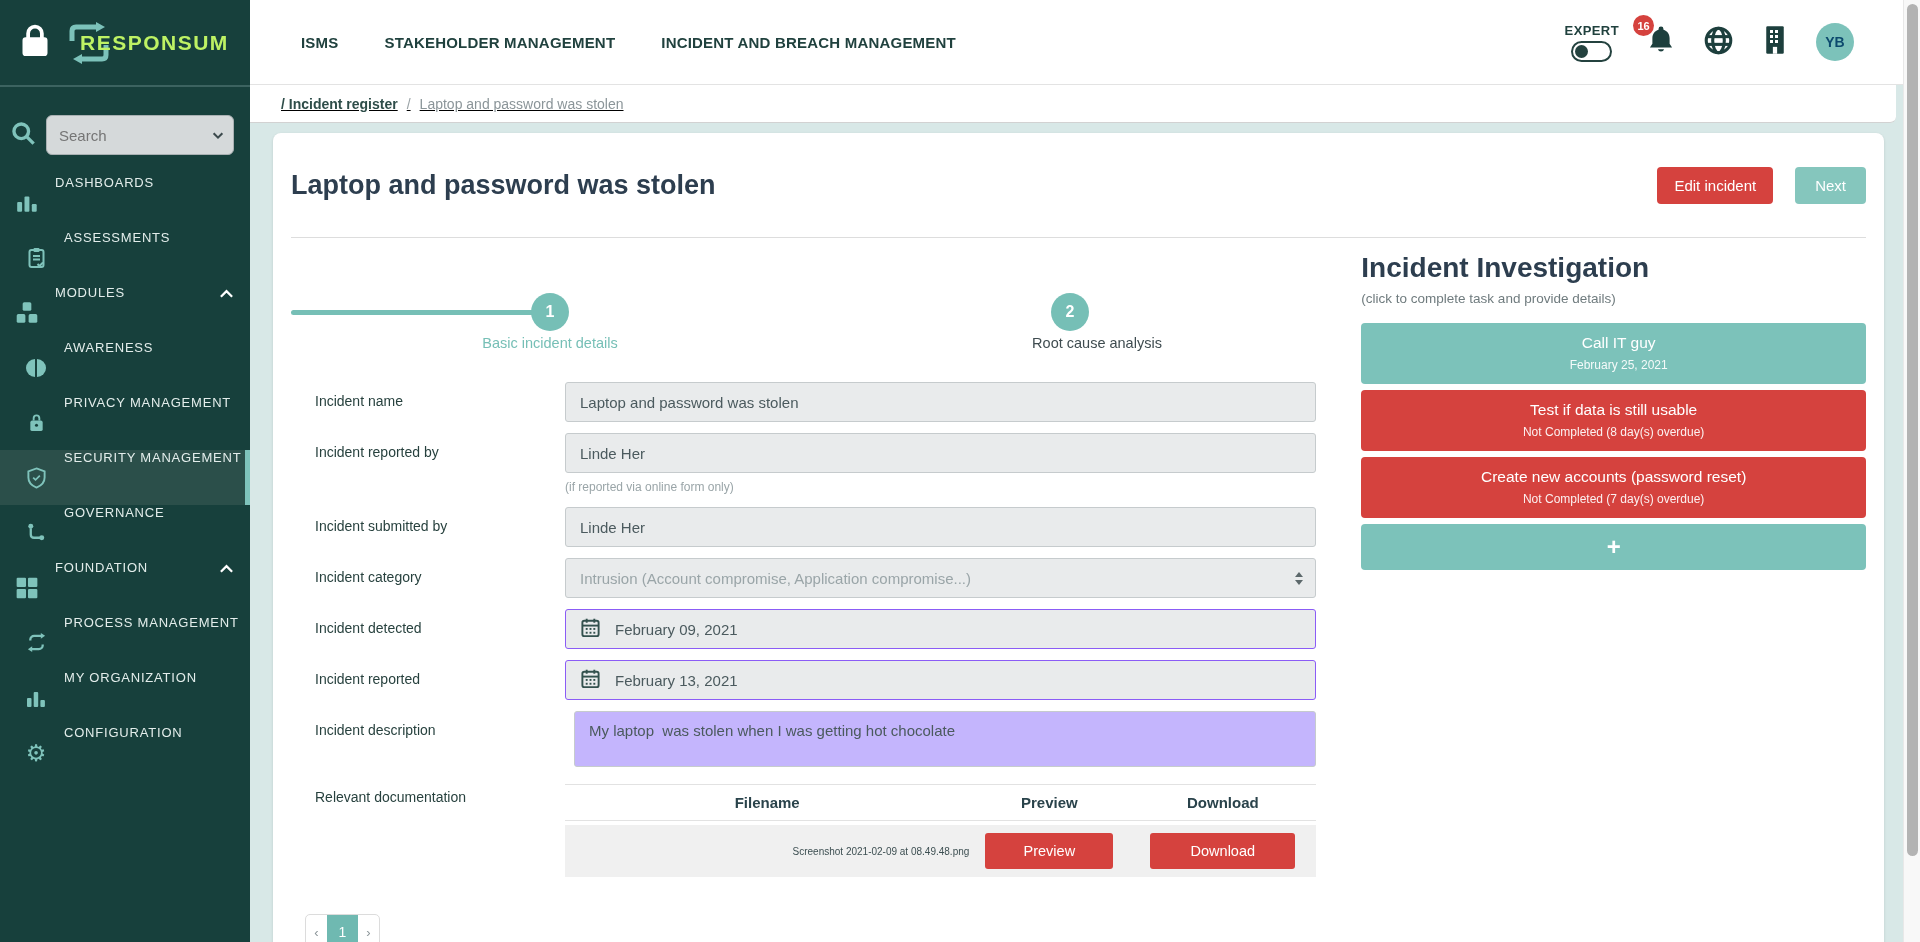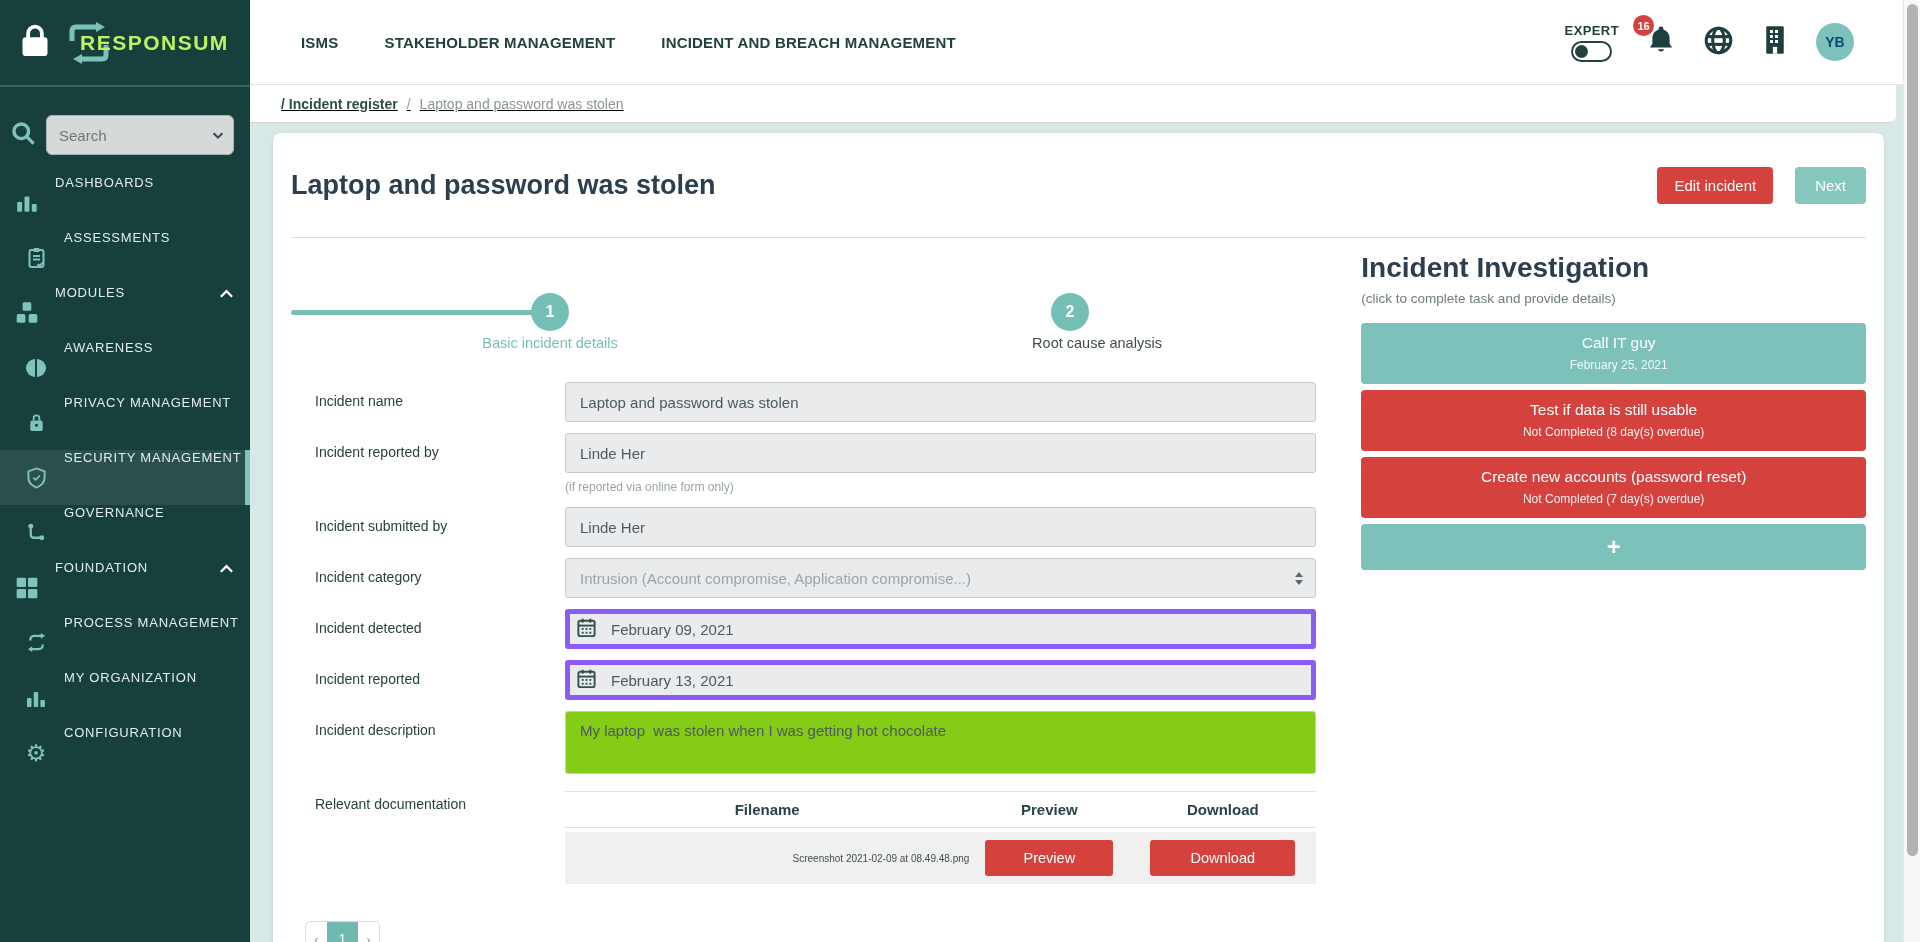--- a/index.html
+++ b/index.html
@@ -85,26 +85,26 @@
   .form-label { width:274px; padding:11px 0 0 24px; font-size:14px; color:#27413e; flex:none; }
   .form-input { flex:1; height:40px; background:#e9ebec; border:1px solid #c6cbcd; border-radius:3px;
                 font-size:15px; color:#4b5a5e; padding:0 14px; font-family:inherit; }
   .helper { margin:-4px 0 13px 274px; font-size:12px; color:#9aa5a8; }
   .select-field { flex:1; height:40px; background:#e9ebec; border:1px solid #c6cbcd; border-radius:3px;
                   display:flex; align-items:center; padding:0 12px 0 14px; cursor:pointer;gap:8px; }
   .select-text { font-size:15px; color:#9aa5a8; }
   .select-spin { margin-left:auto; display:flex; flex-direction:column; gap:3px; }
   .tri-up { width:0; height:0; border-left:4px solid transparent; border-right:4px solid transparent; border-bottom:5px solid #5c686b; }
   .tri-dn { width:0; height:0; border-left:4px solid transparent; border-right:4px solid transparent; border-top:5px solid #5c686b; }
-  .date-field { flex:1; height:40px; background:#e9ebec; border:5px solid #8b5cf6; border-radius:3px;
-                display:flex; align-items:center; padding:0 6px; cursor:pointer; }
+  .date-field { flex:1; height:40px; background:#e9ebec; border:1px solid #8b5cf6; border-radius:3px;
+                display:flex; align-items:center; padding:0 14px; cursor:pointer; }
   .date-field .cal { color:#33514e; flex:none; }
   .date-text { margin-left:14px; font-size:15px; color:#4b5a5e; }
-  .form-textarea { flex:1; height:63px; background:#84cc16; border:1px solid #c6cbcd; border-radius:3px;
-                   font-size:15px; color:#4b5a5e; padding:10px 14px; resize:none; font-family:inherit; }
+  .form-textarea { flex:1; height:56px; background:#c4b5fd; border:1px solid #c6cbcd; border-radius:3px;
+                   font-size:15px; color:#4b5a5e; padding:10px 14px; resize:none; font-family:inherit;margin-left:9px; }
   .docs-label { padding-top:5px; }
   .docs { flex:1; }
   .docs-head { display:flex; border-top:1px solid #e2e2e2; border-bottom:1px solid #e2e2e2; padding:9px 0; margin-top:0;
                font-weight:bold; font-size:15px; color:#2a434b; }
   .col-file { flex:1; text-align:center; }
   .col-prev { width:160px; text-align:center; }
   .col-dl   { width:187px; text-align:center; }
   .docs-row { display:flex; align-items:center; background:#f0f0f0; padding:8px 0; margin-top:4px; }
   .docs-row .col-file { text-align:right; padding-left:14px; font-size:10px; color:#3d4f52; }
   .btn-preview { width:128px; padding:10px 0; border-radius:3px; font-size:14.5px; background:#d5423e; }

